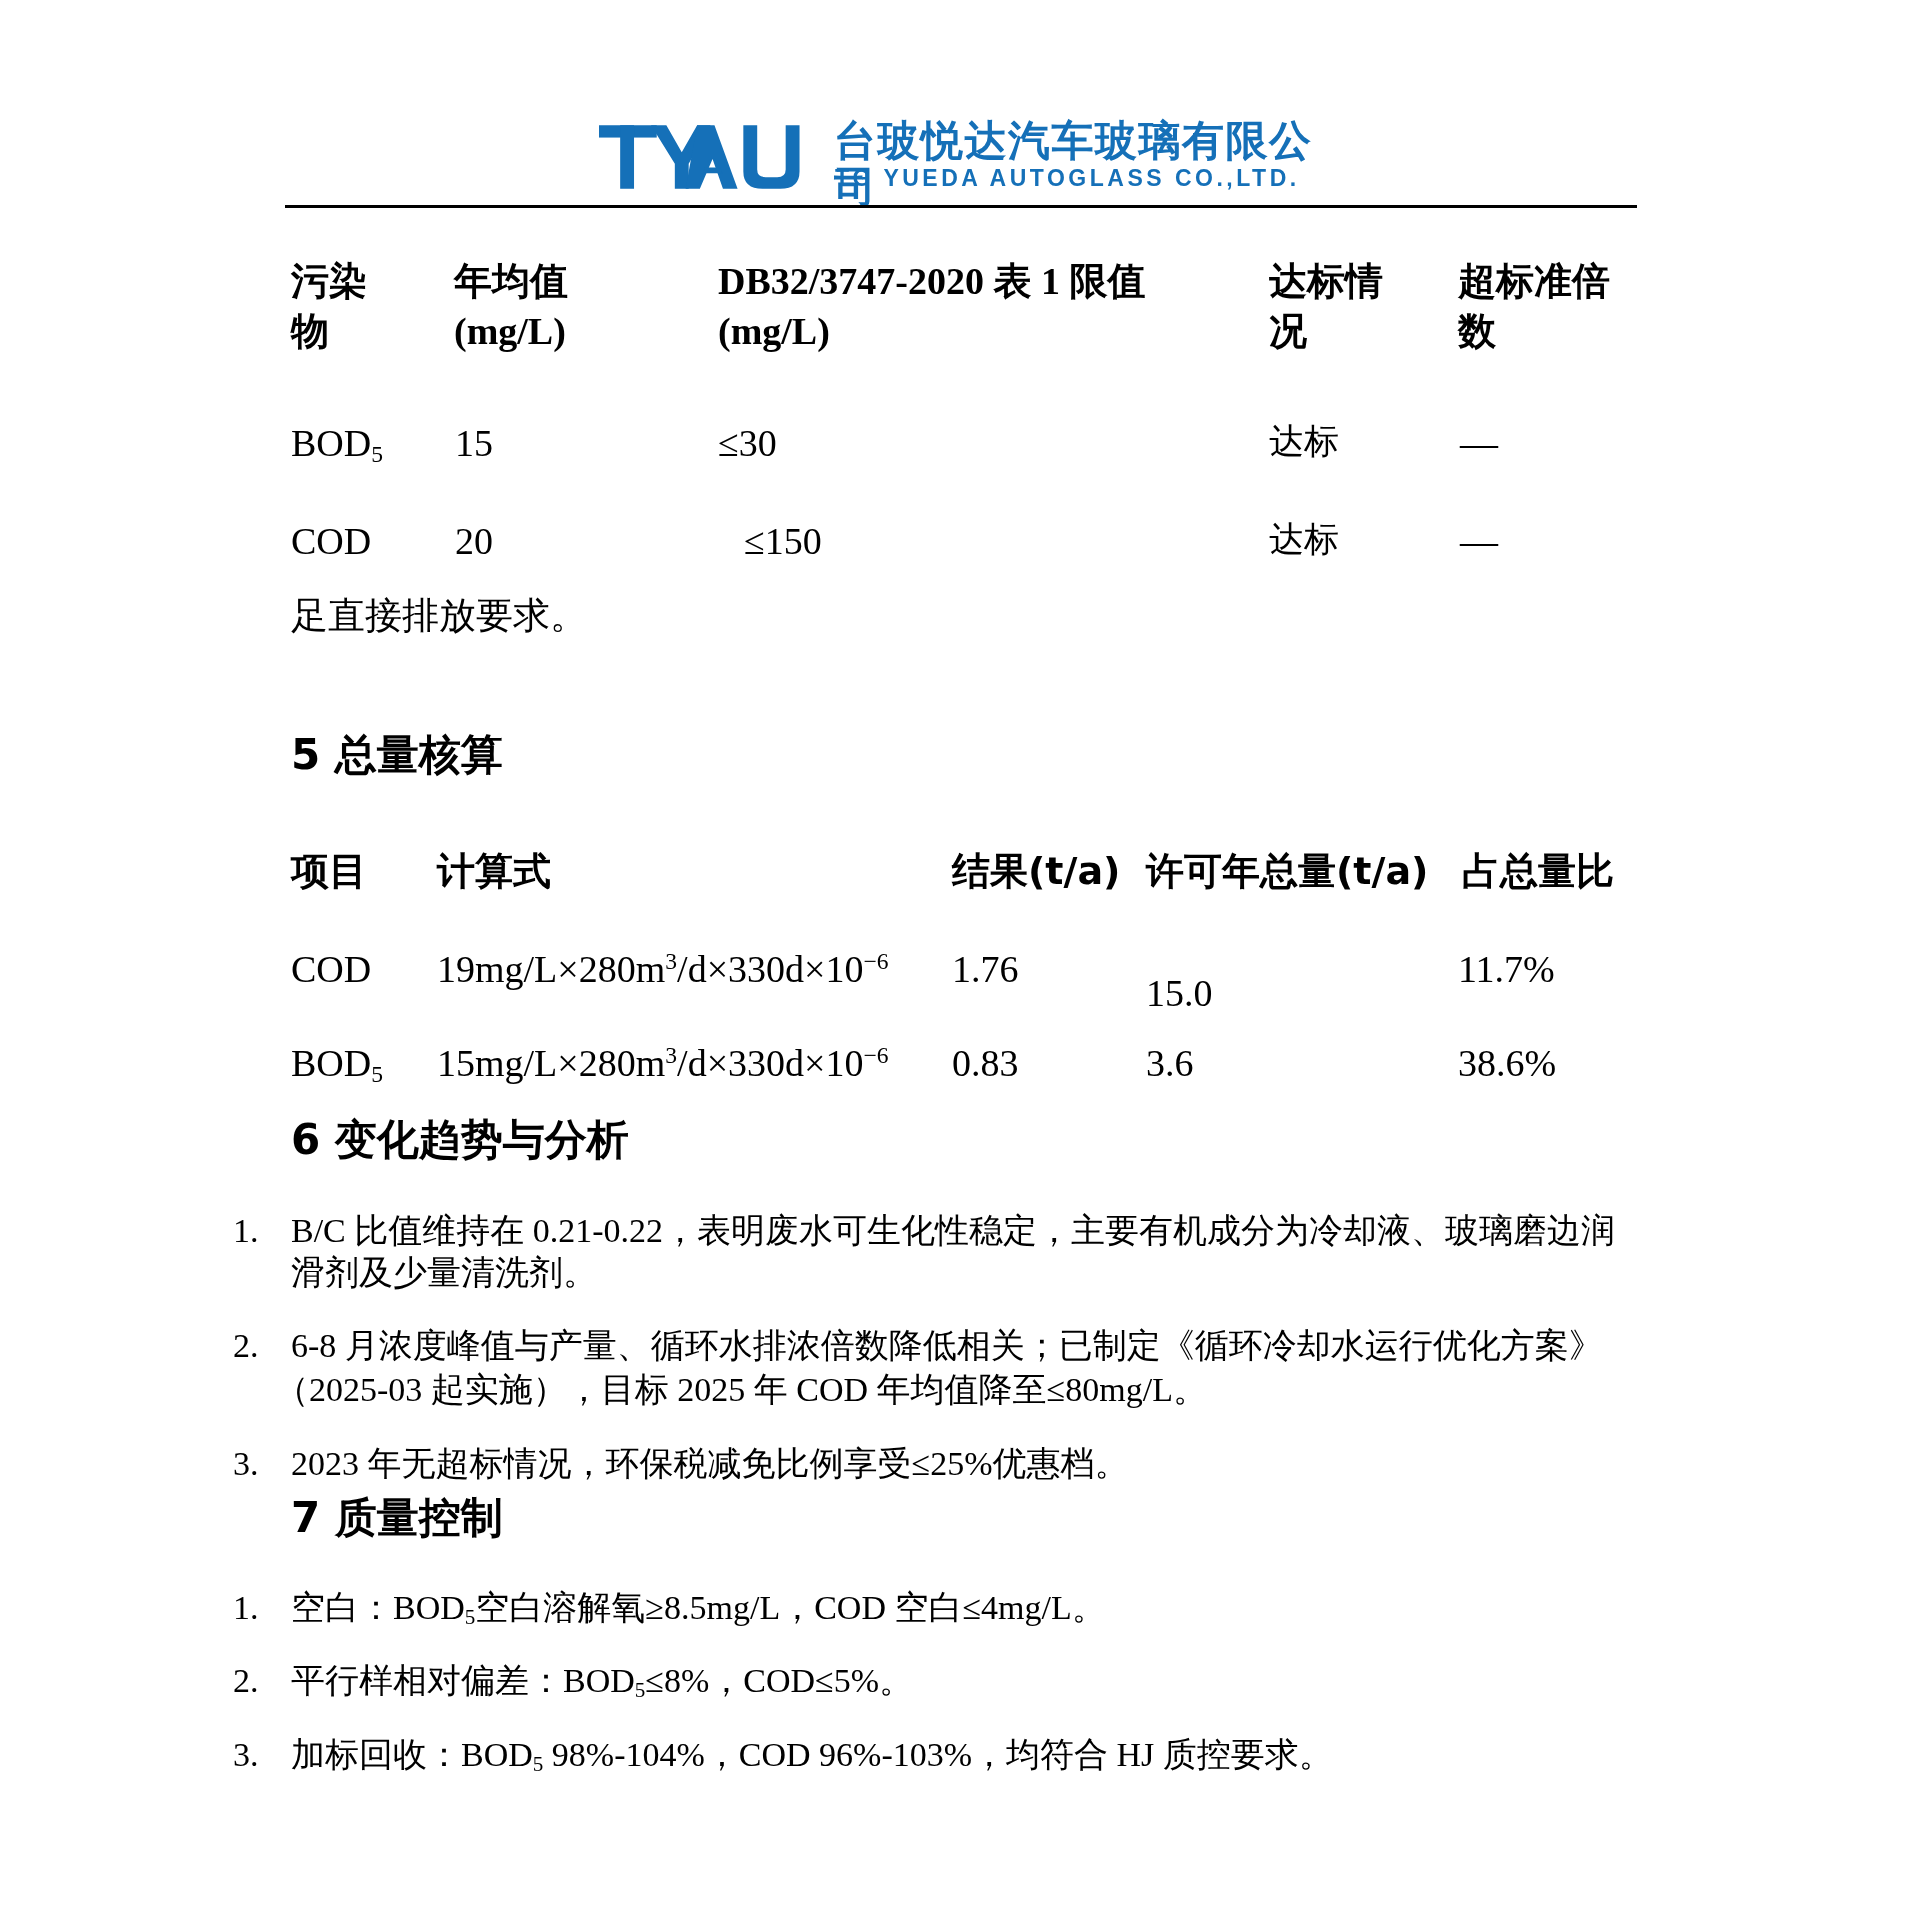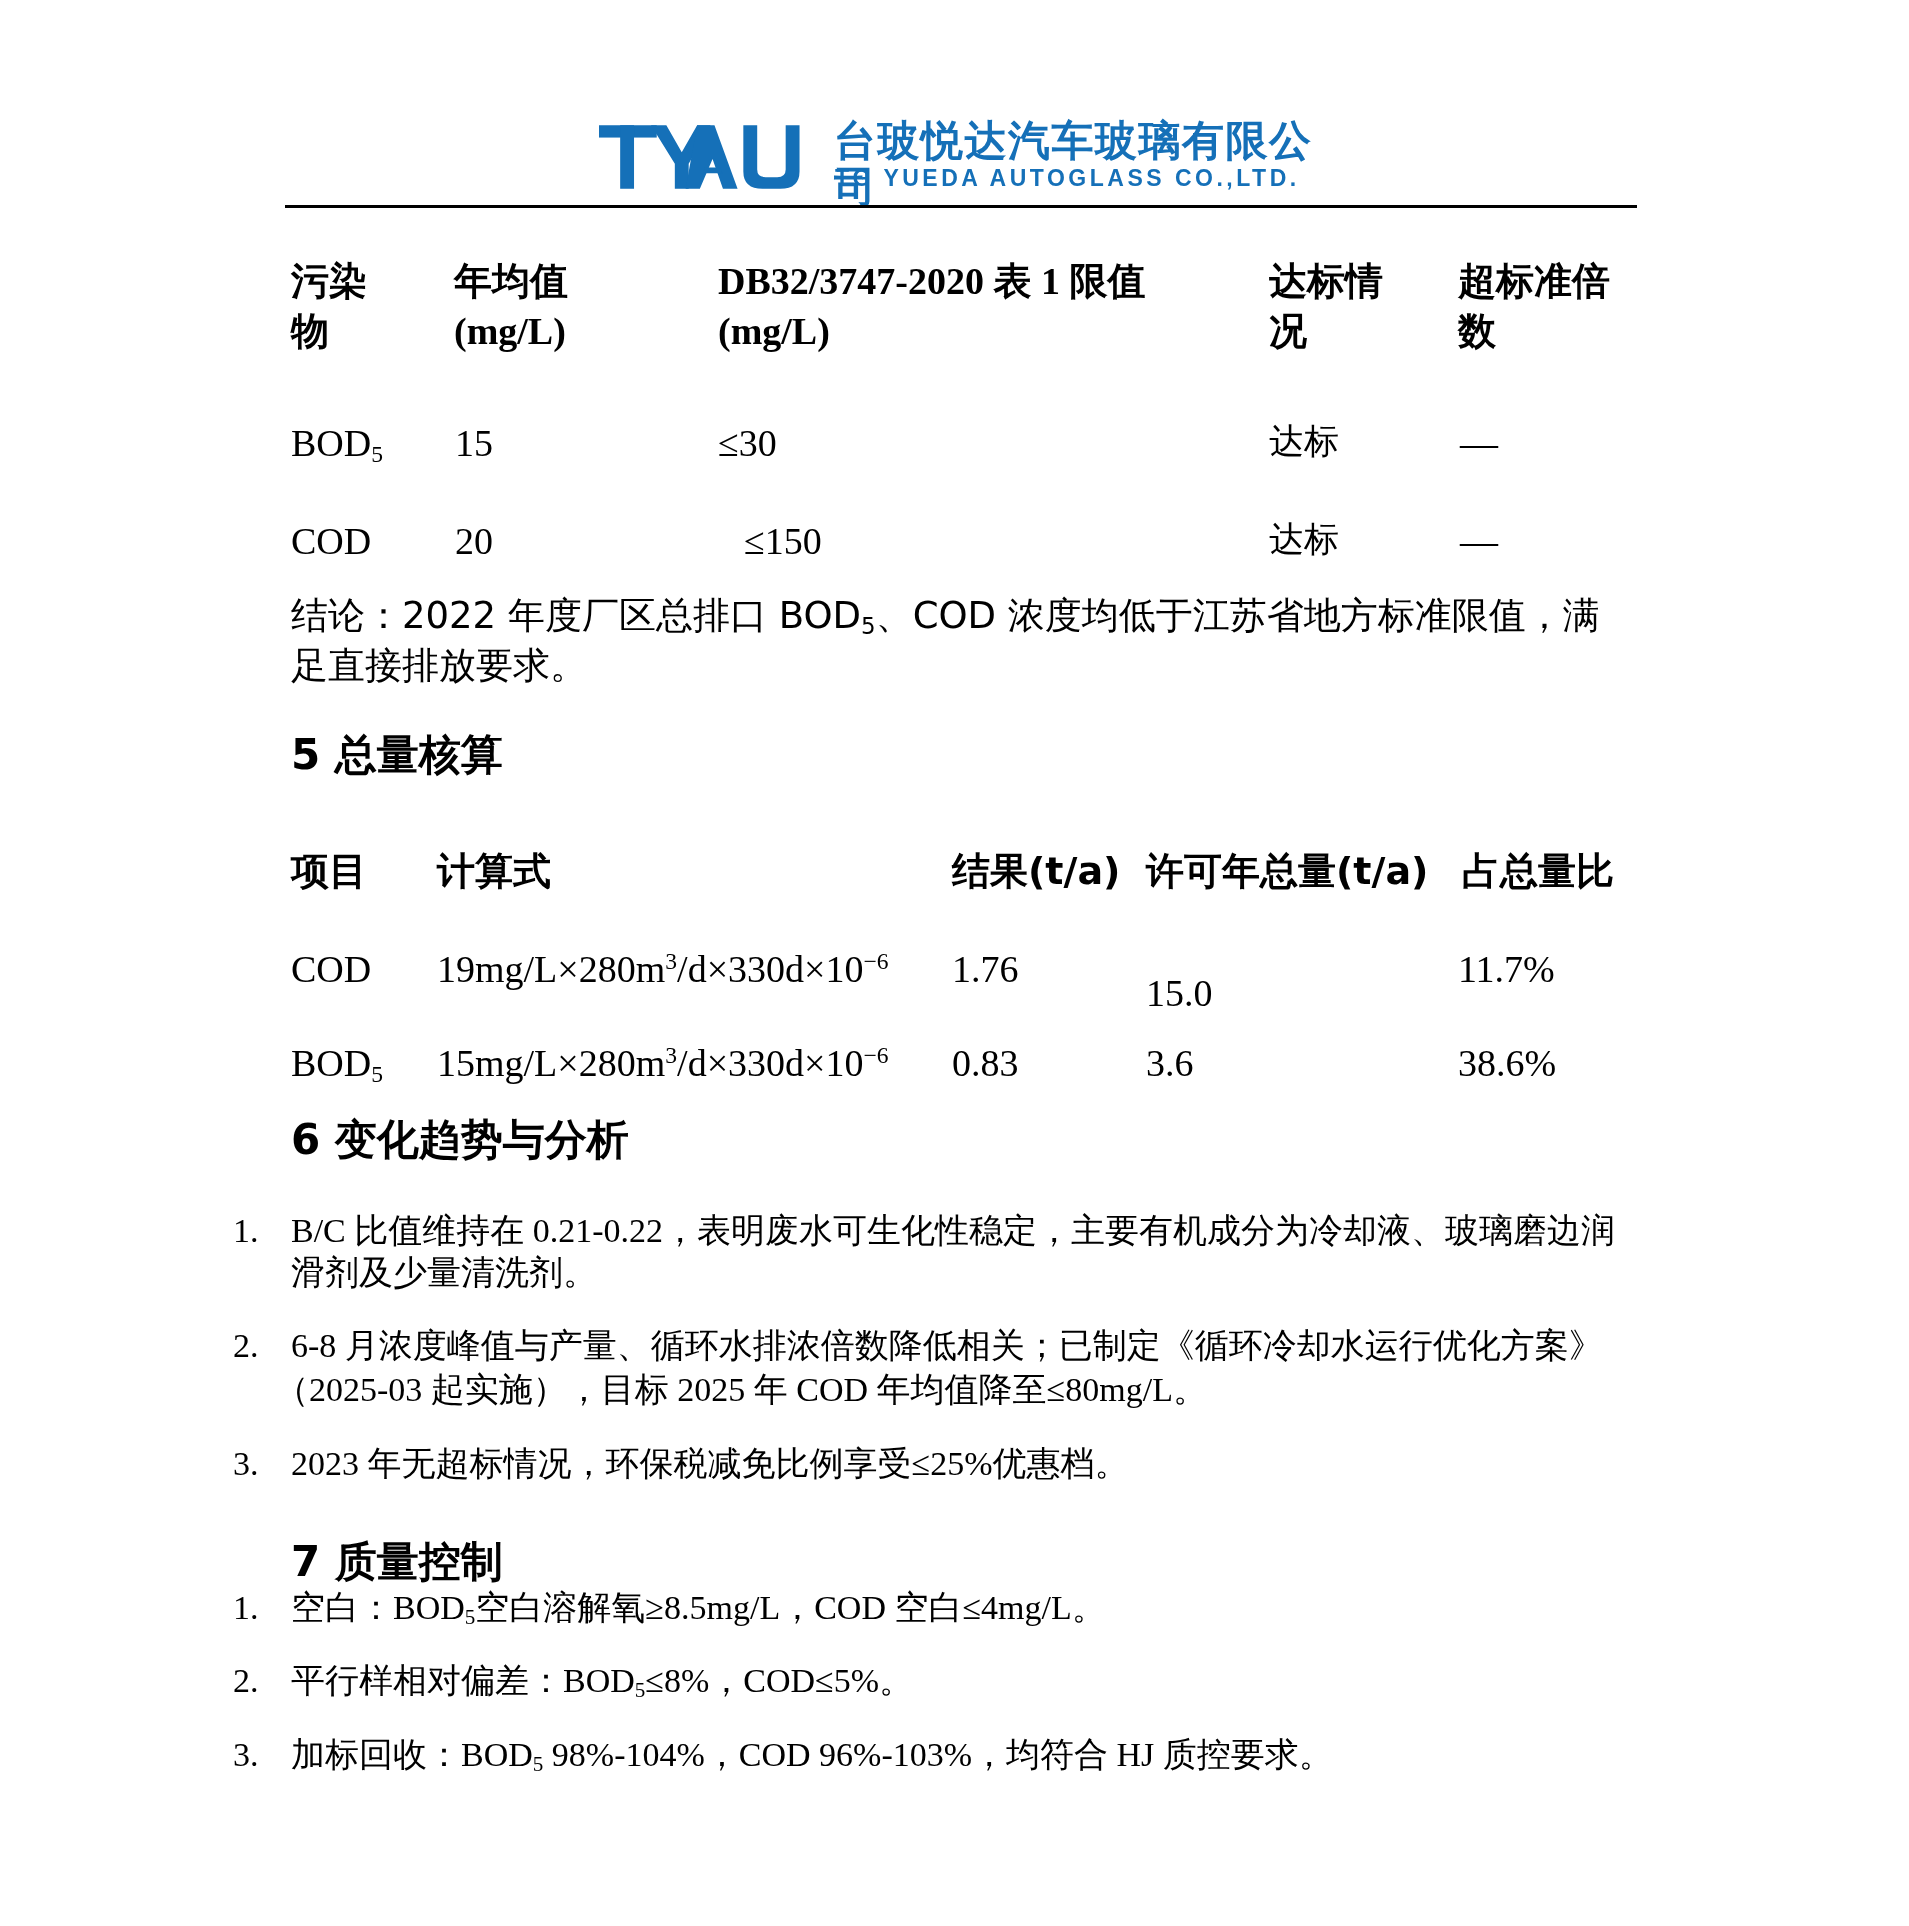--- a/index.html
+++ b/index.html
@@ -82,21 +82,20 @@
   <div>
     <div class="abs td" style="left:291px; top:518px;"><span>COD</span></div>
     <div class="abs td" style="left:455px; top:518px;">20</div>
     <div class="abs td" style="left:744px; top:518px;">≤150</div>
     <div class="abs td td-cn" style="left:1269px; top:516px;">达标</div>
     <div class="abs td" style="left:1460px; top:518px;">—</div>
   </div>
 </div>
 
 <div class="abs para" style="left:291px; top:591px;">
-  <div><span>结论：2022 年度厂区总排口 BOD</span><sub>5</sub><span>、COD 浓度均低于江苏省地方标准限值，满</span></div>
   <div>足直接排放要求。</div>
 </div>
 
 <div class="abs h2" style="left:291px; top:730px;">5 总量核算</div>
 
 <div>
   <div class="abs th" style="left:291px; top:846px;">项目</div>
   <div class="abs th" style="left:437px; top:846px;">计算式</div>
   <div class="abs th" style="left:952px; top:846px;">结果(t/a)</div>
   <div class="abs th" style="left:1146px; top:846px;">许可年总量(t/a)</div>
@@ -130,21 +129,21 @@
     <div class="abs li-num" style="left:233px; top:1325px;">2.</div>
     <div class="abs li-text" style="left:291px; top:1325px;">6-8 月浓度峰值与产量、循环水排浓倍数降低相关；已制定《循环冷却水运行优化方案》</div>
     <div class="abs li-text" style="left:275px; top:1369px;">（2025-03 起实施），目标 2025 年 COD 年均值降至≤80mg/L。</div>
   </div>
   <div>
     <div class="abs li-num" style="left:233px; top:1443px;">3.</div>
     <div class="abs li-text" style="left:291px; top:1443px;">2023 年无超标情况，环保税减免比例享受≤25%优惠档。</div>
   </div>
 </div>
 
-<div class="abs h2" style="left:291px; top:1493px;margin-top:44px;">7 质量控制</div>
+<div class="abs h2" style="left:291px; top:1493px;">7 质量控制</div>
 
 <div>
   <div>
     <div class="abs li-num" style="left:233px; top:1587px;">1.</div>
     <div class="abs li-text" style="left:291px; top:1587px;"><span>空白：BOD</span><sub>5</sub><span>空白溶解氧≥8.5mg/L，COD 空白≤4mg/L。</span></div>
   </div>
   <div>
     <div class="abs li-num" style="left:233px; top:1660px;">2.</div>
     <div class="abs li-text" style="left:291px; top:1660px;"><span>平行样相对偏差：BOD</span><sub>5</sub><span>≤8%，COD≤5%。</span></div>
   </div>

